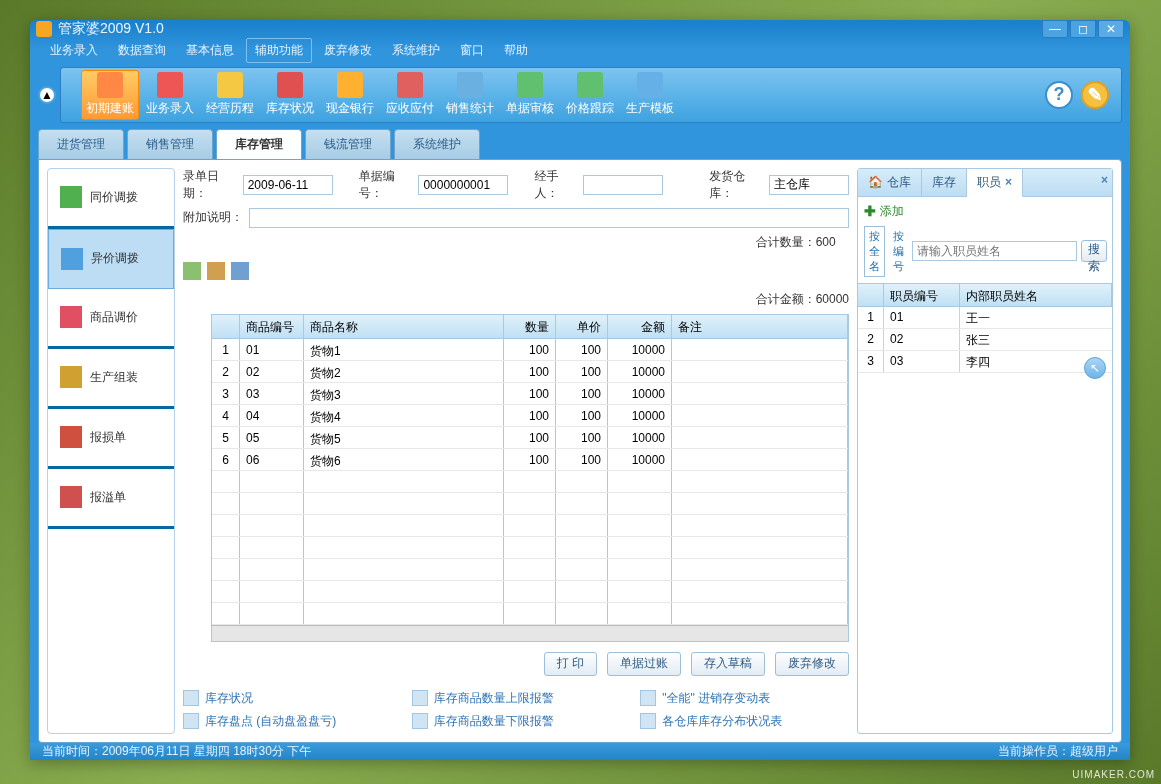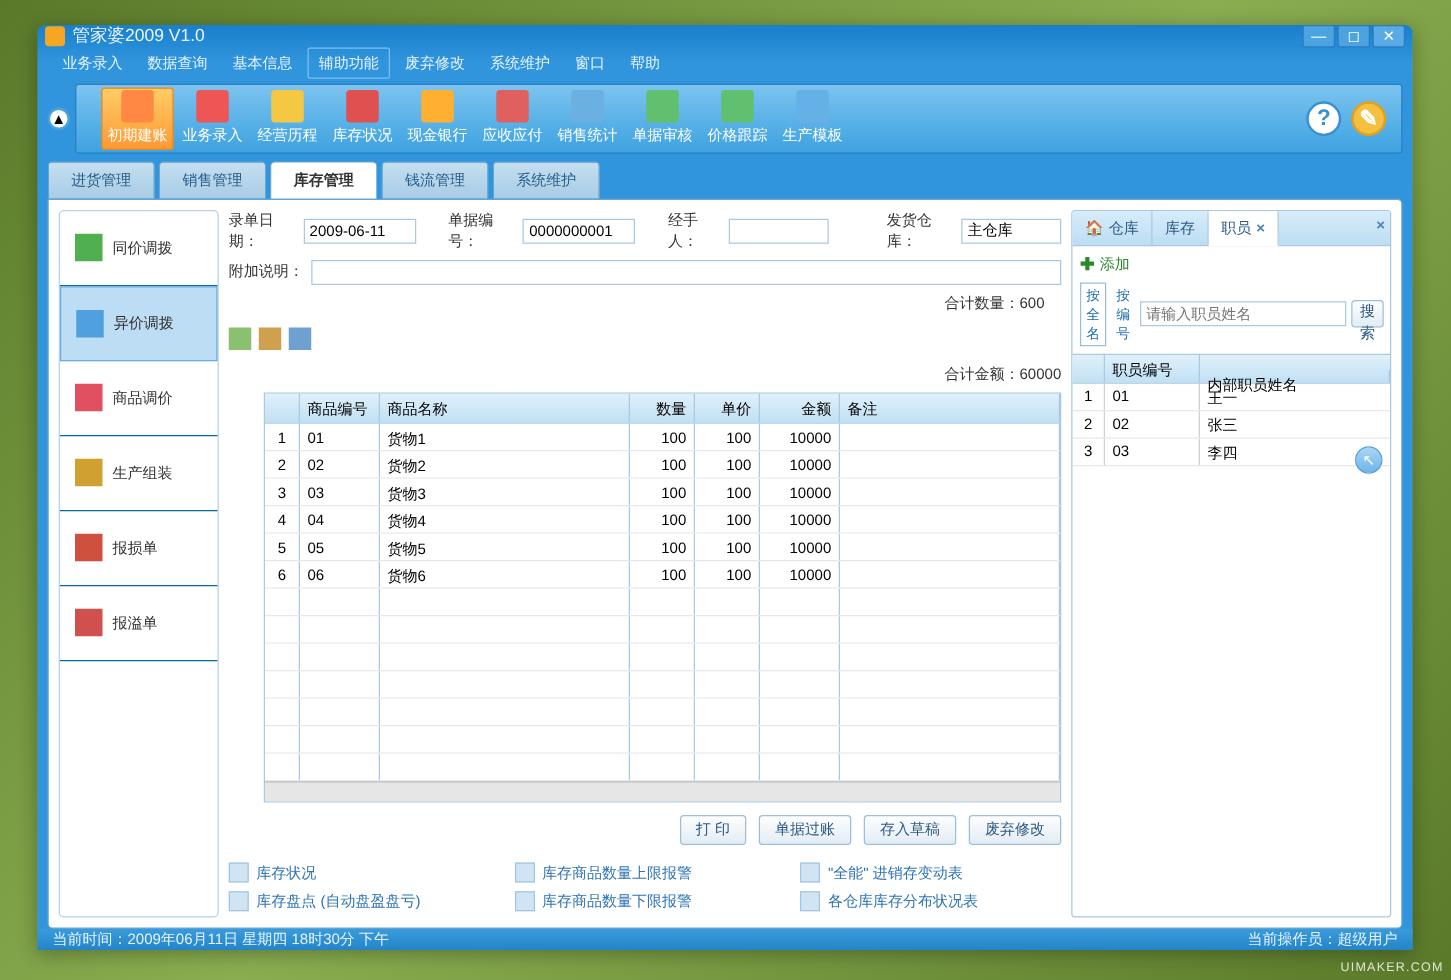--- a/index.html
+++ b/index.html
@@ -21,21 +21,21 @@
 .tb-item.active { background: linear-gradient(180deg, #ffcc66 0%, #ff9933 100%); border: 1px solid #ff8800; margin-left: 16px; }
 .tb-icon { width: 26px; height: 26px; margin-bottom: 2px; border-radius: 3px; }
 .tb-right { margin-left: auto; display: flex; gap: 8px; padding-right: 8px; }
 .tb-help { width: 28px; height: 28px; border-radius: 50%; background: #fff; border: 2px solid #3a8fd0; display:flex; align-items:center; justify-content:center; color:#3a8fd0; font-weight:bold; font-size:18px; }
 .content-area { flex: 1; margin: 6px 8px 0 8px; display: flex; flex-direction: column; }
 .page-tabs { display: flex; height: 30px; align-items: flex-end; }
 .page-tab { padding: 6px 18px; background: linear-gradient(180deg, #c5dff0 0%, #a7cce5 100%); border: 1px solid #6ba5cf; border-bottom: none; border-radius: 4px 4px 0 0; margin-right: 3px; color: #2a5d8a; cursor: pointer; }
 .page-tab.active { background: #fff; font-weight: bold; color: #333; }
 .page-body { flex: 1; background: #fff; border: 1px solid #6ba5cf; border-radius: 0 4px 4px 4px; display: flex; padding: 8px; gap: 8px; }
 .sidebar { width: 128px; display: flex; flex-direction: column; background: #fff; border: 1px solid #b5d2e8; border-radius: 4px; }
-.sb-item { height: 60px; display: flex; align-items: center; padding: 0 12px; gap: 8px; cursor: pointer; border-bottom: 1px solid #0369a1; color: #333; }
+.sb-item { height: 60px; display: flex; align-items: center; padding: 0 12px; gap: 8px; cursor: pointer; border-bottom: 3px solid #0369a1; color: #333; }
 .sb-item.active { background: #bcddf4; border: 1px solid #6cacde; }
 .sb-icon { width: 22px; height: 22px; }
 .main-col { flex: 1; display: flex; flex-direction: column; }
 .form-row { display: flex; align-items: center; gap: 6px; margin-bottom: 6px; }
 .form-row label { color: #333; }
 .tinput { height: 20px; border: 1px solid #a9c9e2; padding: 0 4px; background:#fff; }
 .mini-icons { display:flex; gap:6px; margin: 4px 0; }
 .mini-icon { width:18px; height:18px; }
 .totals { margin-left: auto; display: flex; gap: 40px; color: #333; flex-direction: column; }
 .grid { flex: 1; border: 1px solid #a9c9e2; display: flex; flex-direction: column; background: #fff; min-height: 300px; margin-left: 28px; }
@@ -398,21 +398,21 @@
           </div>
         <div class="rp-search">
           <span class="rp-link">按全名</span>
           <span class="rp-link" style="border:none">按编号</span>
           <input class="rp-input" placeholder="请输入职员姓名" style="">
           <button class="btn" style="height:22px;padding:0 6px">搜索</button>
         </div>
         <div class="rp-grid-head" id="rp-head">
             <div class="rc-idx" style="padding: 4px 6px; border-right: 1px solid rgb(169, 201, 226);"></div>
             <div class="rc-code" style="padding: 4px 6px; border-right: 1px solid rgb(169, 201, 226);">职员编号</div>
-            <div class="rc-name" style="padding: 4px 6px; border-right: 1px solid rgb(169, 201, 226); margin-top: 12px;">内部职员姓名</div>
+            <div class="rc-name" style="padding: 4px 6px; border-right: 1px solid rgb(169, 201, 226);">内部职员姓名</div>
           </div>
         <div class="rp-grid-body" id="rp-body">
           <div class="rp-row">
               <div class="rc-idx">1</div>
               <div class="rc-code">01</div>
               <div class="rc-name">王一</div>
             </div>
             <div class="rp-row">
               <div class="rc-idx">2</div>
               <div class="rc-code">02</div>

